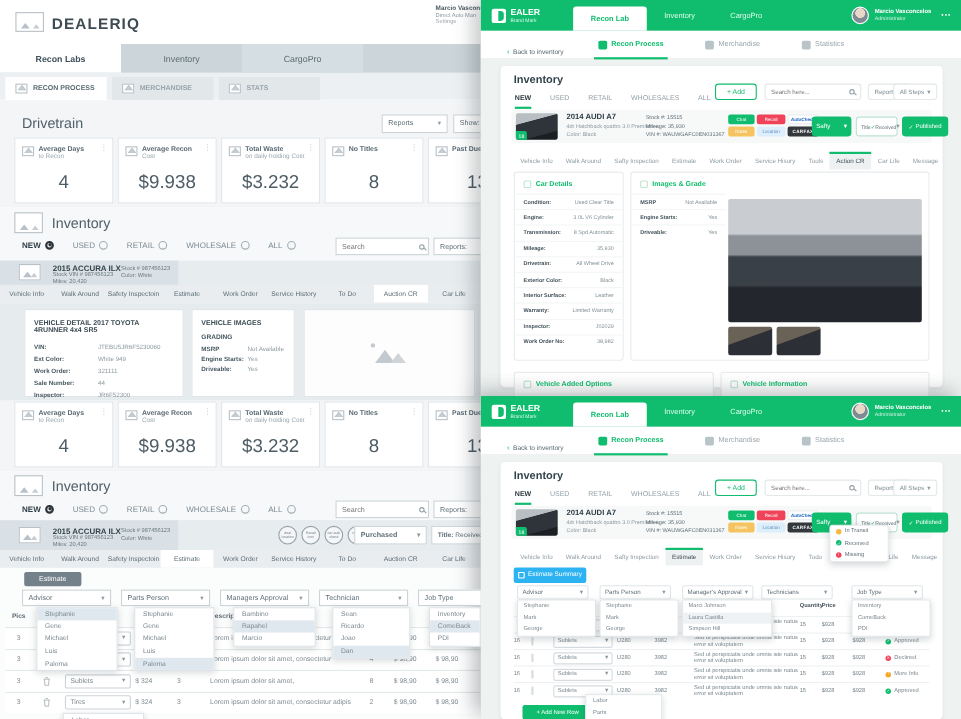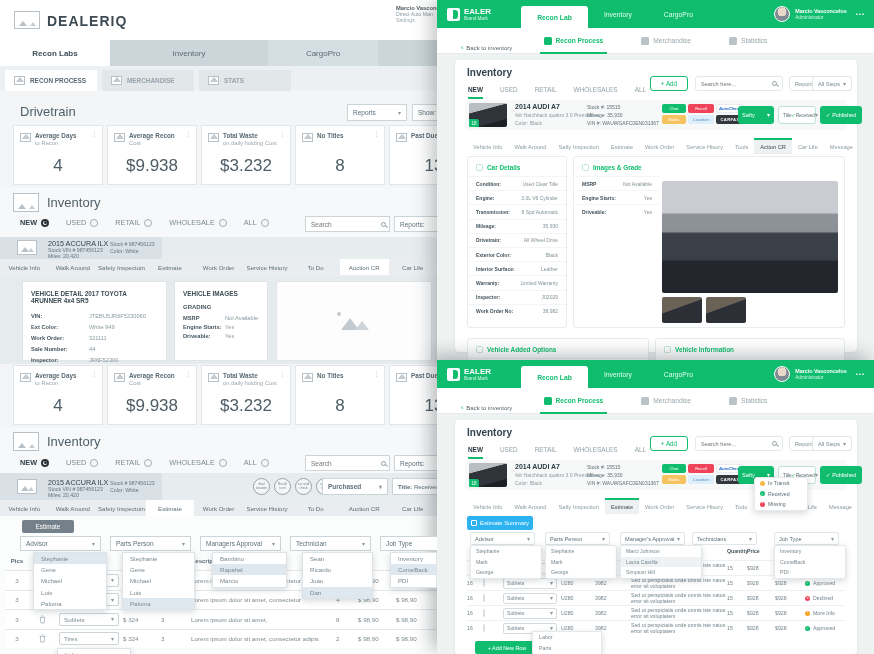--- a/index.html
+++ b/index.html
@@ -22,21 +22,21 @@
   .trash { display:block; margin:0 auto; }
 
   
   .lhead { left:0; top:0; width:437px; height:40px; background:#fff; }
   .llogo-box { left:14px; top:11px; width:26px; height:18px; }
   .llogo { left:47px; top:13px; font-size:14px; font-weight:bold; letter-spacing:1px; color:#3e4b53; }
   .luser { left:396px; top:5px; width:60px; }
   .luser .n { font-size:5.8px; font-weight:bold; color:#4c5b63; white-space:nowrap; }
   .luser .o { font-size:5.2px; color:#8a979e; white-space:nowrap; }
   .luser .s { font-size:5.2px; color:#9aa7ad; }
-  .ltabbar { left:0; top:40px; width:437px; height:26px; background:#ccd6da; display:flex;gap:24px; }
+  .ltabbar { left:0; top:40px; width:437px; height:26px; background:#ccd6da; display:flex; }
   .ltab { width:110px; display:flex; align-items:center; justify-content:center; font-size:8px; color:#5b6a73; }
   .ltab.on { background:#fff; font-weight:bold; color:#40505a; }
   .ltab.c3 { background:#d5dee2; }
   .lband { left:0; width:437px; }
   .lsub { top:70px; height:21px; display:flex; align-items:center; gap:5px; padding:0 5px; font-size:6.4px; font-weight:bold; }
   .lsub > div { width:92px; height:21px; display:flex; align-items:center; gap:5px; padding-left:9px; background:#e2e7ea; color:#97a4ab; }
   .lsub > div.on { background:#fff; color:#5a6a73; }
   .lsub .ph { width:11px; height:9px; }
   .dash-title { left:20px; top:104px; font-size:13px; color:#50606a; }
   .lsel { background:#fff; border:1px solid #ccd4d8; display:flex; align-items:center; justify-content:space-between; padding:0 5px; font-size:6.5px; color:#5f6f78; }
@@ -55,21 +55,21 @@
   .filt { display:flex; align-items:center; gap:4px; font-size:7.3px; color:#7d8b93; }
   .radio { width:8px; height:8px; border:1px solid #a2aeb4; border-radius:50%; }
   .lfilters div:nth-of-type(1) { font-weight:bold; color:#30404a; }
   .lfilters div:nth-of-type(1) .radio { border:2px solid #2c3338; position:relative; }
   .lfilters div:nth-of-type(1) .radio::after { content:""; position:absolute; inset:0.5px; background:#2c3338; border-radius:50%; }
   .lsearch { background:#fff; border:1px solid #ccd4d8; display:flex; align-items:center; justify-content:space-between; padding:0 5px; }
   .lsearch input { border:none; outline:none; width:70px; font-size:6.5px; color:#5f6f78; font-family:inherit; background:transparent; }
   .vrow-l { left:0; width:437px; background:#e7ecef; }
   .vdark { position:absolute; left:0; top:0; width:162px; height:100%; background:#dae1e6; }
   .vthumb { position:absolute; left:17px; top:3px; width:20px; height:15px; }
-  .vname { position:absolute; left:48px; top:2px; font-size:7.2px; font-weight:normal; color:#33434c; white-space:nowrap; }
+  .vname { position:absolute; left:48px; top:2px; font-size:7.2px; font-weight:bold; color:#33434c; white-space:nowrap; }
   .vline { position:absolute; font-size:5.2px; color:#67767e; white-space:nowrap; }
   .ltabs { left:0; width:437px; height:16px; display:flex; background:#e9edf0; }
   .ltabs div { flex:1; display:flex; align-items:center; justify-content:center; font-size:6.1px; color:#5d6d76; white-space:nowrap; }
   #ltabs1 div:nth-of-type(8), #ltabs2 div:nth-of-type(4) { background:#fff; }
   .dcard { background:#fff; border:1px solid #dfe4e7; }
   .dcard .t { font-size:6.4px; font-weight:bold; color:#3c4c55; padding:8px 8px 6px; }
   .drow { display:flex; padding:2.6px 8px; font-size:5.7px; }
   .drow .l { width:58px; font-weight:bold; color:#47575f; }
   .drow .v { color:#8d9aa1; }
   .grading { font-size:6px; font-weight:bold; color:#47575f; padding:1px 8px 3px; }

